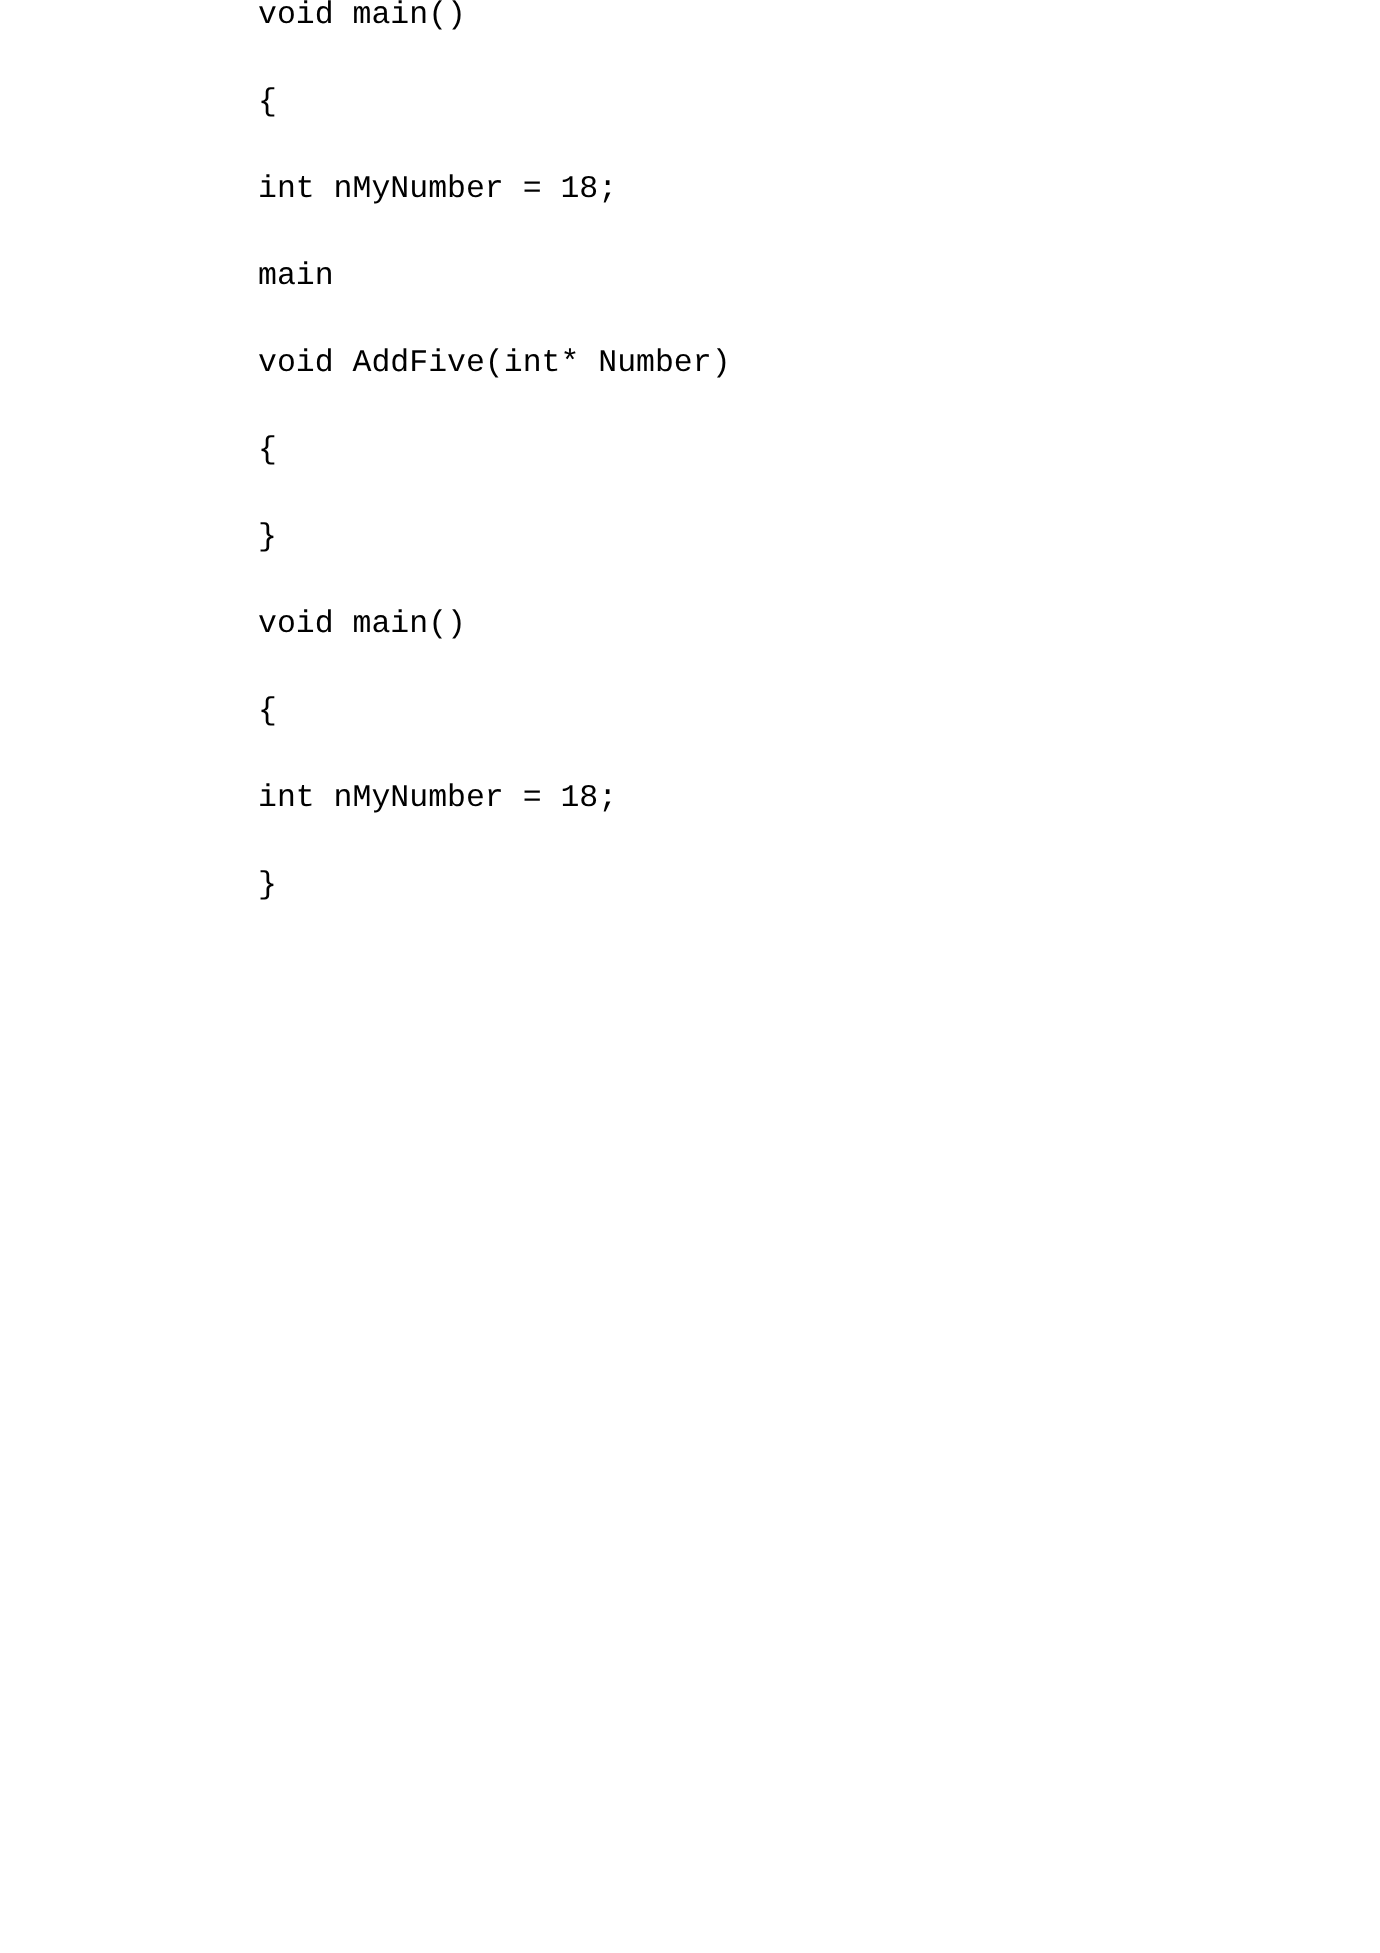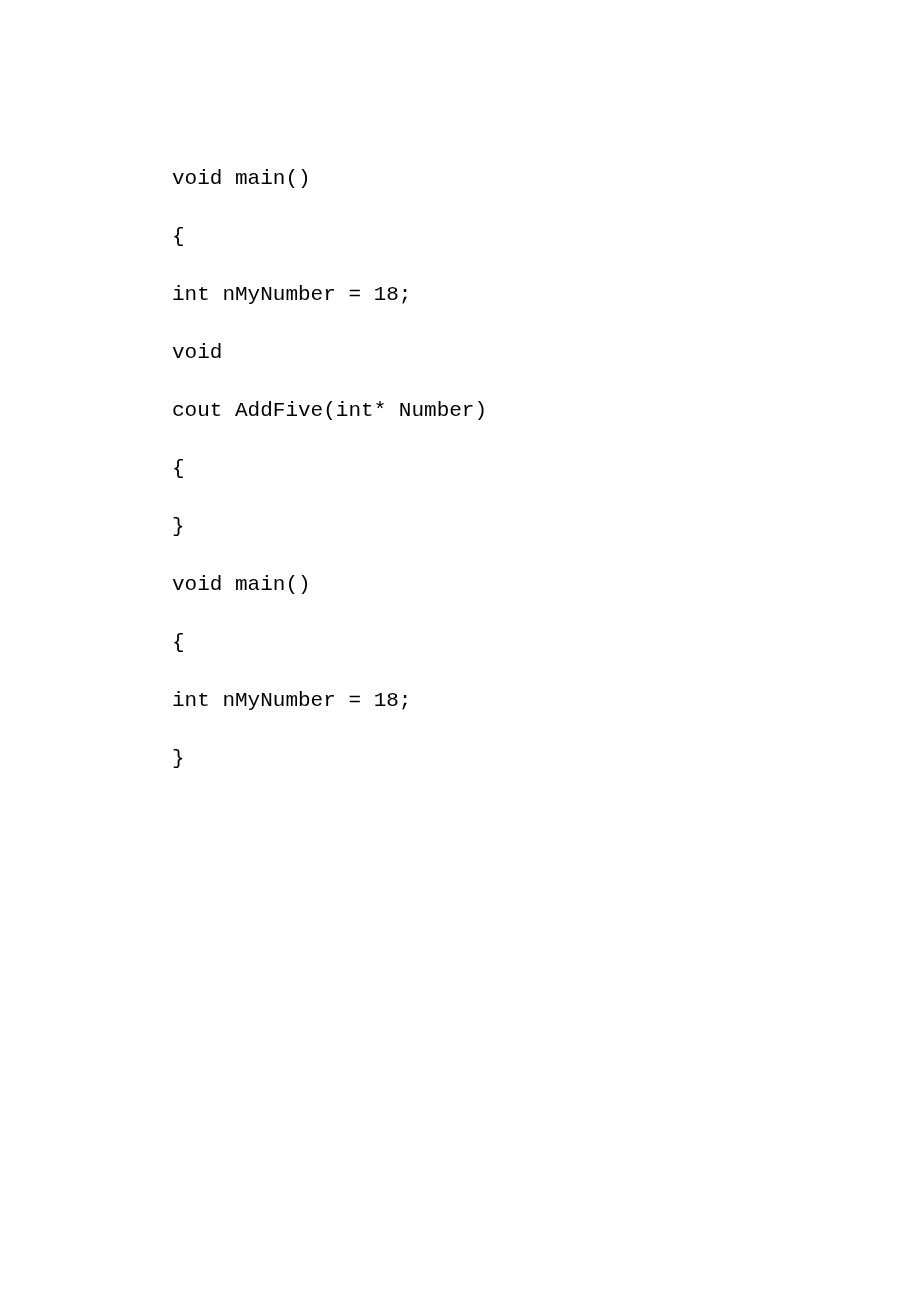--- a/index.html
+++ b/index.html
@@ -4,41 +4,40 @@
 <style>
   html, body {
     margin: 0;
     padding: 0;
     width: 920px;
     height: 1302px;
     background: #ffffff;
   }
   .page {
     box-sizing: border-box;
-    padding-top: 168px;
     padding-left: 172px;
     padding-right: 150px;
     font-family: "SimSun", "NSimSun", "Courier New", monospace;
     font-size: 21px;
     color: #000000;
     line-height: 1.0;
   }
   .code-line {
     white-space: pre;
     margin: 0 0 37px 0;
   }
 </style>
 </head>
 <body>
 
 <div class="page">
   <p class="code-line">void main()</p>
   <p class="code-line">{</p>
   <p class="code-line">int nMyNumber = 18;</p>
-  <p class="code-line">void</p>
-  <p class="code-line">cout AddFive(int* Number)</p>
+  <p class="code-line">main</p>
+  <p class="code-line">void AddFive(int* Number)</p>
   <p class="code-line">{</p>
   <p class="code-line">}</p>
   <p class="code-line">void main()</p>
   <p class="code-line">{</p>
   <p class="code-line">int nMyNumber = 18;</p>
   <p class="code-line">}</p>
 </div>
 
 </body></html>

